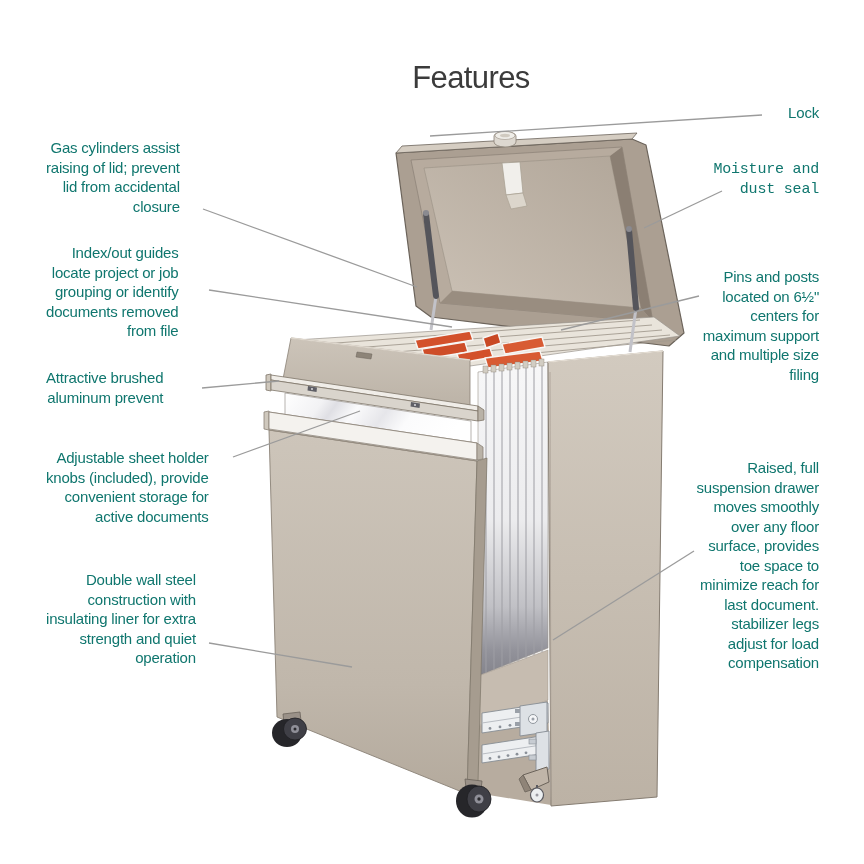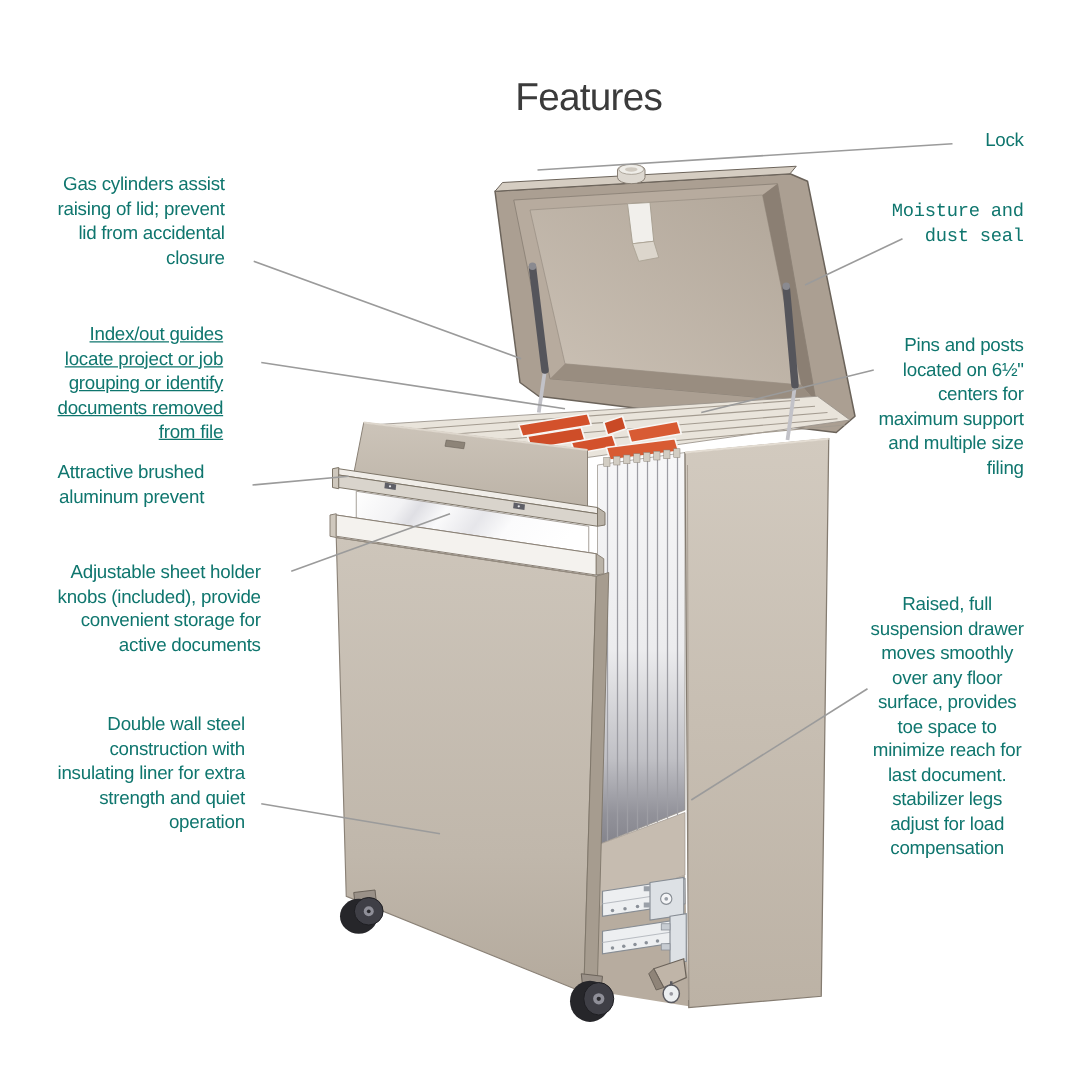--- a/index.html
+++ b/index.html
@@ -19,28 +19,28 @@
   }
   .callout{
     position:absolute;
     font-size:15px;line-height:19.5px;color:#0f766e;
     letter-spacing:-0.2px;
     white-space:pre-line;
   }
   .callout.left{left:46px;text-align:right;}
   .callout.right{right:45px;text-align:right;}
   #co-gas{top:138px;}
-  #co-index{top:258px;text-decoration:underline;}
+  #co-index{top:243px;}
   #co-handles{top:368px;}
   #co-knobs{top:448px;}
   #co-double{top:570px;}
   #co-lock{top:103px;}
   #co-moisture{top:160px;font-family:Liberation Mono, monospace;}
   #co-pins{top:267px;}
-  #co-raised{top:474px;text-align:center;}
+  #co-raised{top:458px;}
 </style>
 </head>
 <body>
 
 <div class="stage">
 
   <svg class="art" viewBox="0 0 864 864">
     <defs>
       <linearGradient id="gLid" x1="0" y1="1" x2="1" y2="0">
         <stop offset="0" stop-color="#cbc1b5"></stop>

